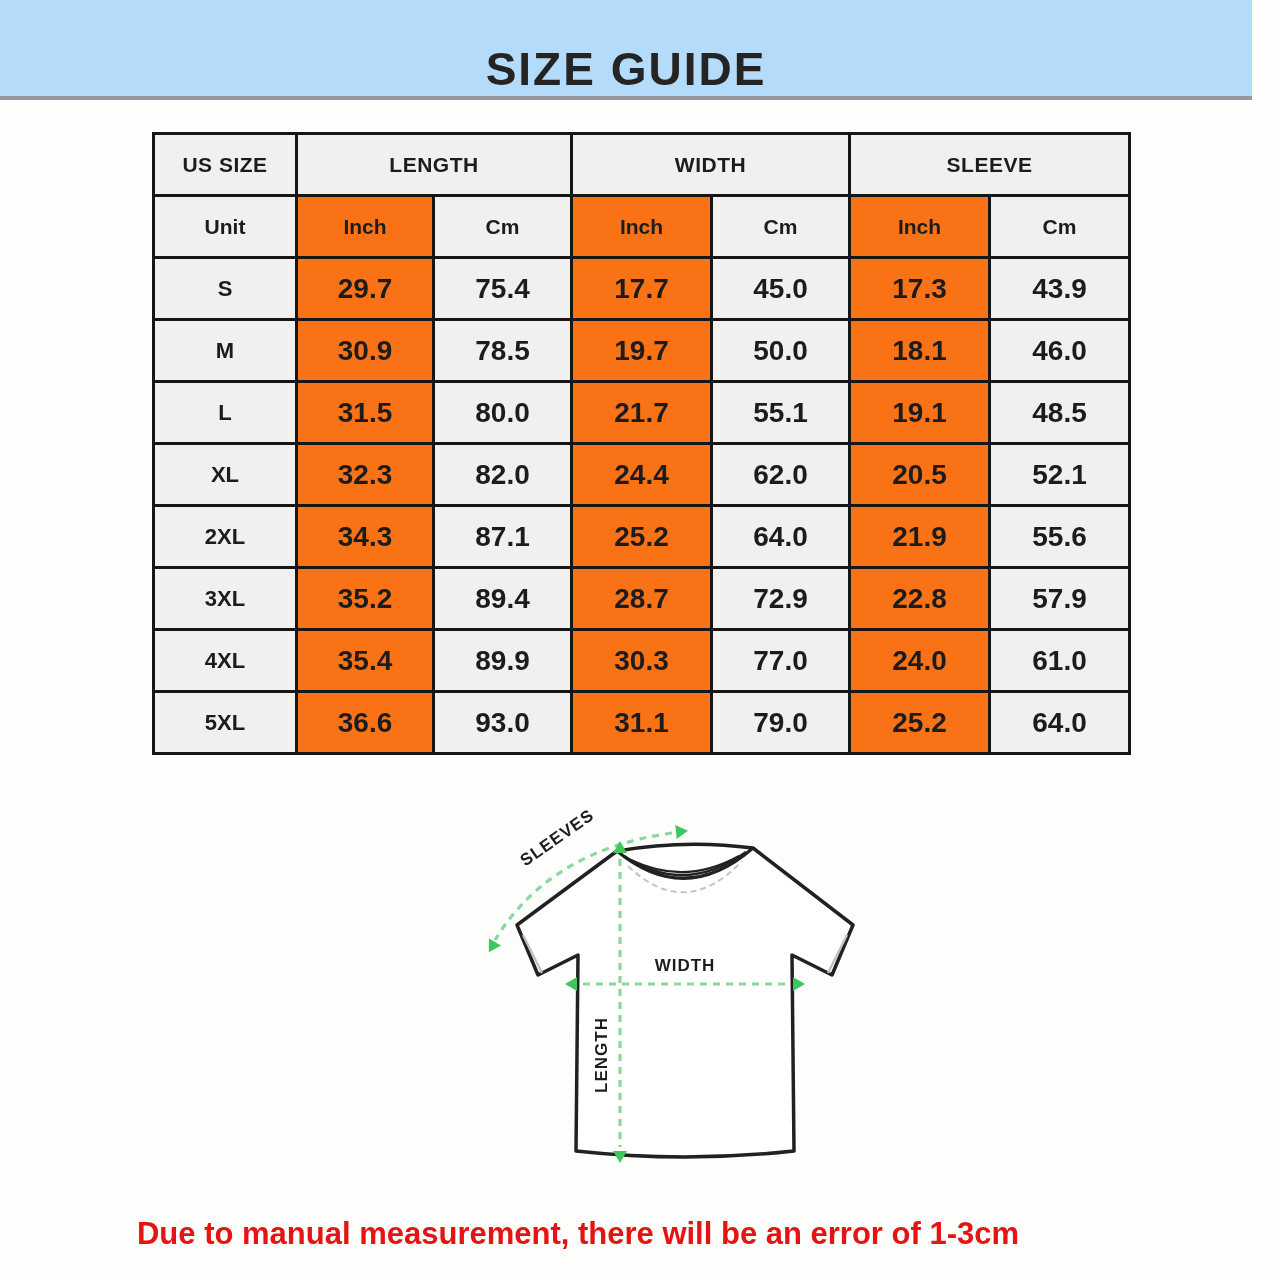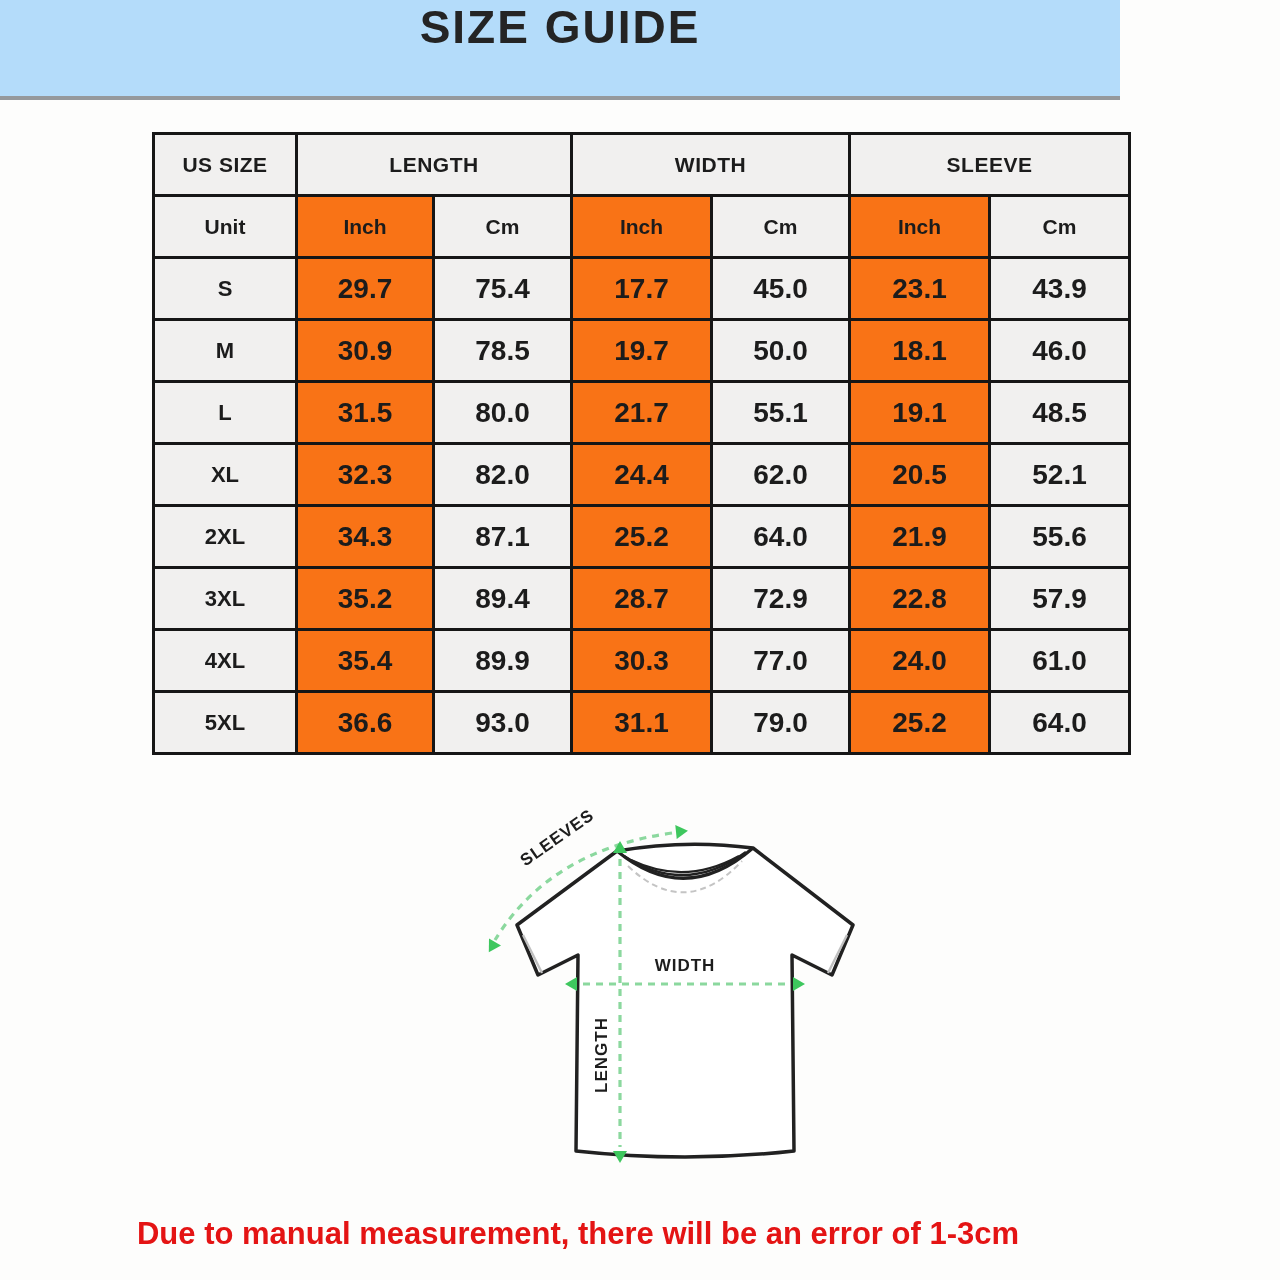--- a/index.html
+++ b/index.html
@@ -7,25 +7,25 @@
     width:1280px; height:1280px;
     background:#fdfdfc;
     font-family:"Liberation Sans", sans-serif;
     position:relative;
     overflow:hidden;
   }
 
   
   .banner {
     position:absolute; left:0; top:0;
-    width:1120px; height:100px;
+    width:1252px; height:100px;
     background:#b4dcfa;
     border-bottom:4px solid #95999c;
     box-sizing:border-box;
-    display:flex; align-items:flex-start; justify-content:center;
+    display:flex; align-items:flex-end; justify-content:center;
   }
   .banner h1 {
     margin:0;
     font-size:46px; font-weight:bold;
     letter-spacing:2px;
     color:#242424;
   }
 
   
   .table-wrap { position:absolute; left:152px; top:132px; }
@@ -98,21 +98,21 @@
           <th class="g">Cm</th>
         </tr>
       </thead>
       <tbody>
         <tr>
           <th class="g">S</th>
           <td class="w">29.7</td>
           <td class="g">75.4</td>
           <td class="w">17.7</td>
           <td class="g">45.0</td>
-          <td class="w">23.1</td>
+          <td class="w">17.3</td>
           <td class="g">43.9</td>
         </tr>
         <tr>
           <th class="g">M</th>
           <td class="w">30.9</td>
           <td class="g">78.5</td>
           <td class="w">19.7</td>
           <td class="g">50.0</td>
           <td class="w">18.1</td>
           <td class="g">46.0</td>

